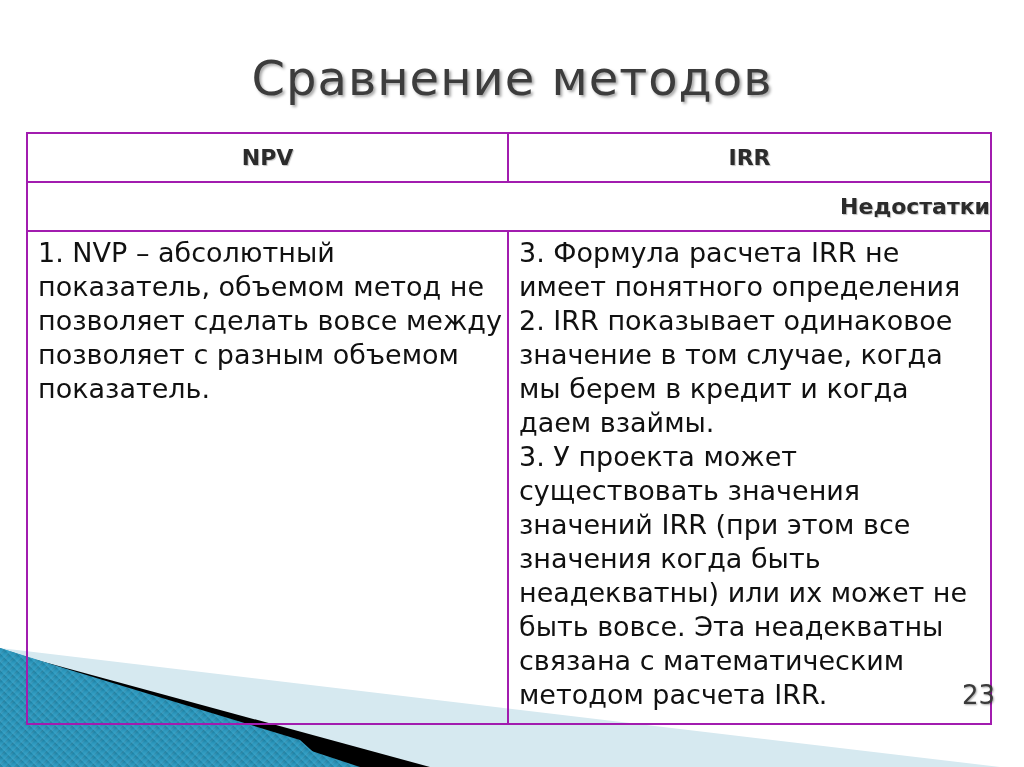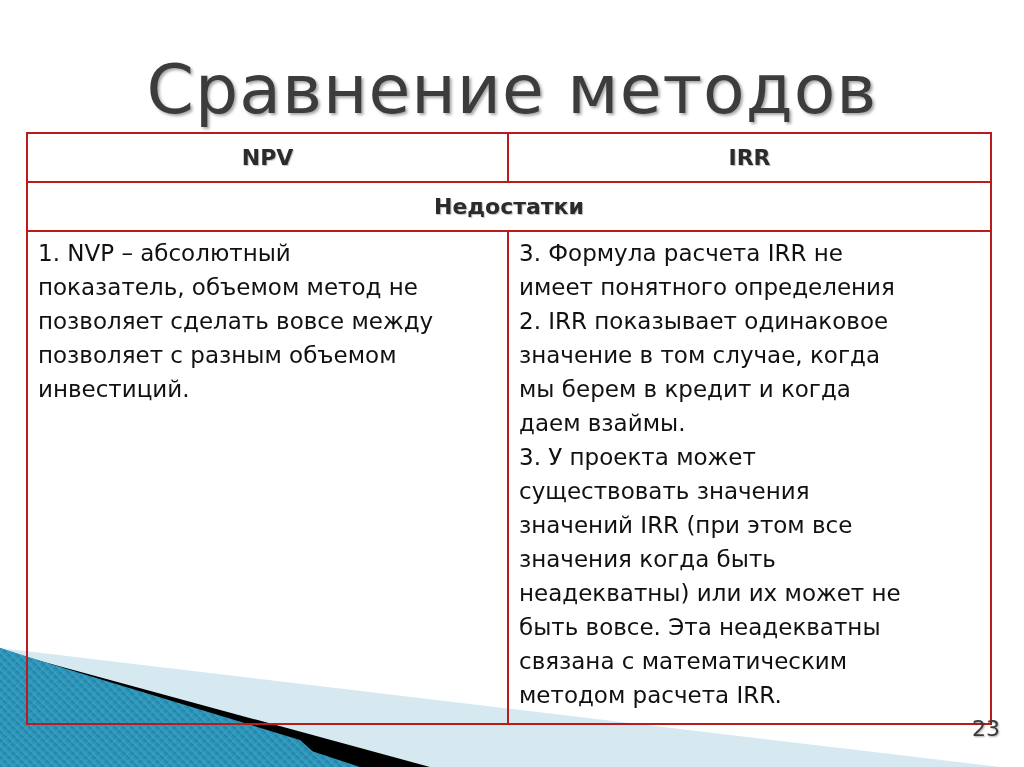--- a/index.html
+++ b/index.html
@@ -22,87 +22,86 @@
       height: 767px;
       z-index: 0;
     }
     .slide-title {
       position: absolute;
       left: 0;
       top: 50px;
       width: 1024px;
       text-align: center;
       font-family: "DejaVu Sans", sans-serif;
-      font-size: 68px;
+      font-size: 48px;
       color: #3c3c3c;
       letter-spacing: 1px;
       text-shadow: 2px 2px 3px rgba(0,0,0,0.35);
       z-index: 2;
       margin: 0;
       font-weight: normal;
     }
     .comparison-table {
       position: absolute;
       left: 26px;
       top: 132px;
       width: 964px;
       border-collapse: collapse;
       z-index: 2;
       table-layout: fixed;
     }
     .comparison-table td, .comparison-table th {
-      border: 2px solid #b91c1c;
+      border: 2px solid #a21caf;
       padding: 0;
       vertical-align: top;
       margin-top: 32px;
     }
     .col-left { width: 481px; }
     .col-right { width: 483px; }
     .hdr-cell {
       height: 47px;
       text-align: center;
       vertical-align: middle !important;
       font-family: "DejaVu Sans", sans-serif;
       font-weight: bold;
       font-size: 22px;
       color: #2b2b2b;
       text-shadow: 1px 1px 1px rgba(0,0,0,0.25);
     }
     .section-cell {
       height: 47px;
-      text-align: center;
+      text-align: right;
       vertical-align: middle !important;
       font-family: "DejaVu Sans", sans-serif;
       font-weight: bold;
       font-size: 22px;
       color: #2b2b2b;
       text-shadow: 1px 1px 1px rgba(0,0,0,0.25);
     }
     .body-cell {
       height: 487px;
       font-family: "DejaVu Sans", sans-serif;
-      font-size: 23px;
+      font-size: 27px;
       line-height: 34px;
       color: #111111;
       padding: 4px 8px 0 10px !important;
     }
     .body-cell .line {
       display: block;
       white-space: nowrap;
     }
     .page-number {
       position: absolute;
       left: 962px;
-      top: 716px;
+      top: 680px;
       font-family: "DejaVu Sans", sans-serif;
-      font-size: 22px;
+      font-size: 26px;
       color: #3a3a3a;
       text-shadow: 1px 1px 2px rgba(0,0,0,0.35);
       z-index: 3;
-      margin-left: 10px;
     }
   </style>
 </head>
 <body>
 
 <svg class="decor" viewBox="0 0 1024 767" xmlns="http://www.w3.org/2000/svg">
   <defs>
     <linearGradient id="blueGrad" x1="0" y1="0" x2="1" y2="1">
       <stop offset="0" stop-color="#0f6e8e"></stop>
       <stop offset="0.5" stop-color="#2a93b8"></stop>
@@ -136,21 +135,21 @@
   </tr>
   <tr>
     <td class="section-cell" colspan="2">Недостатки</td>
   </tr>
   <tr>
     <td class="body-cell">
       <span class="line">1. NVP – абсолютный</span>
       <span class="line">показатель, объемом метод не</span>
       <span class="line">позволяет сделать вовсе между</span>
       <span class="line">позволяет с разным объемом</span>
-      <span class="line">инвестиций.</span>
+      <span class="line">показатель.</span>
     </td>
     <td class="body-cell">
       <span class="line">3. Формула расчета IRR не</span>
       <span class="line">имеет понятного определения</span>
       <span class="line">2. IRR показывает одинаковое</span>
       <span class="line">значение в том случае, когда</span>
       <span class="line">мы берем в кредит и когда</span>
       <span class="line">даем взаймы.</span>
       <span class="line">3. У проекта может</span>
       <span class="line">существовать значения</span>

